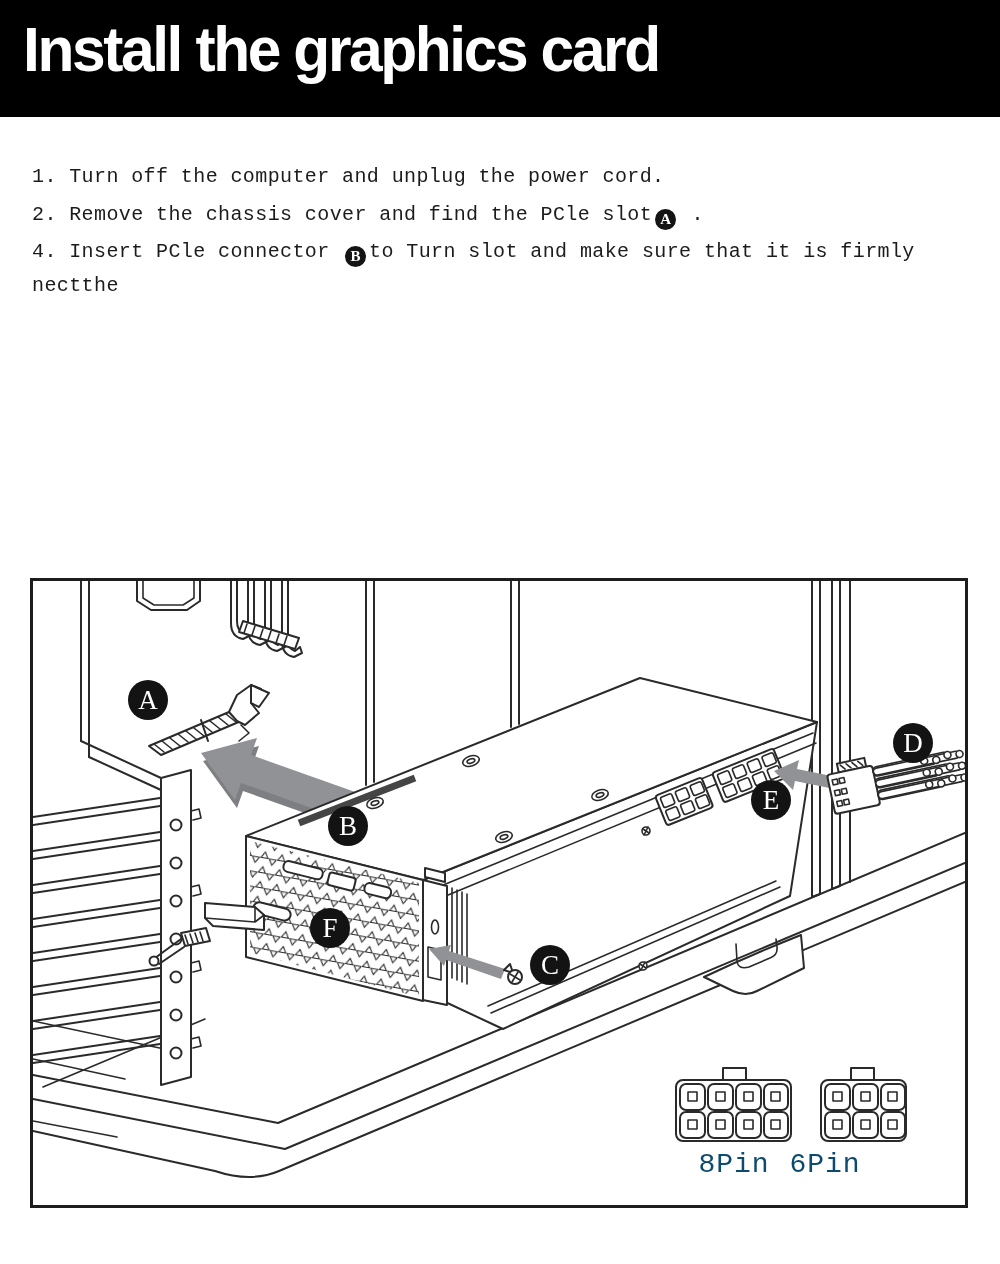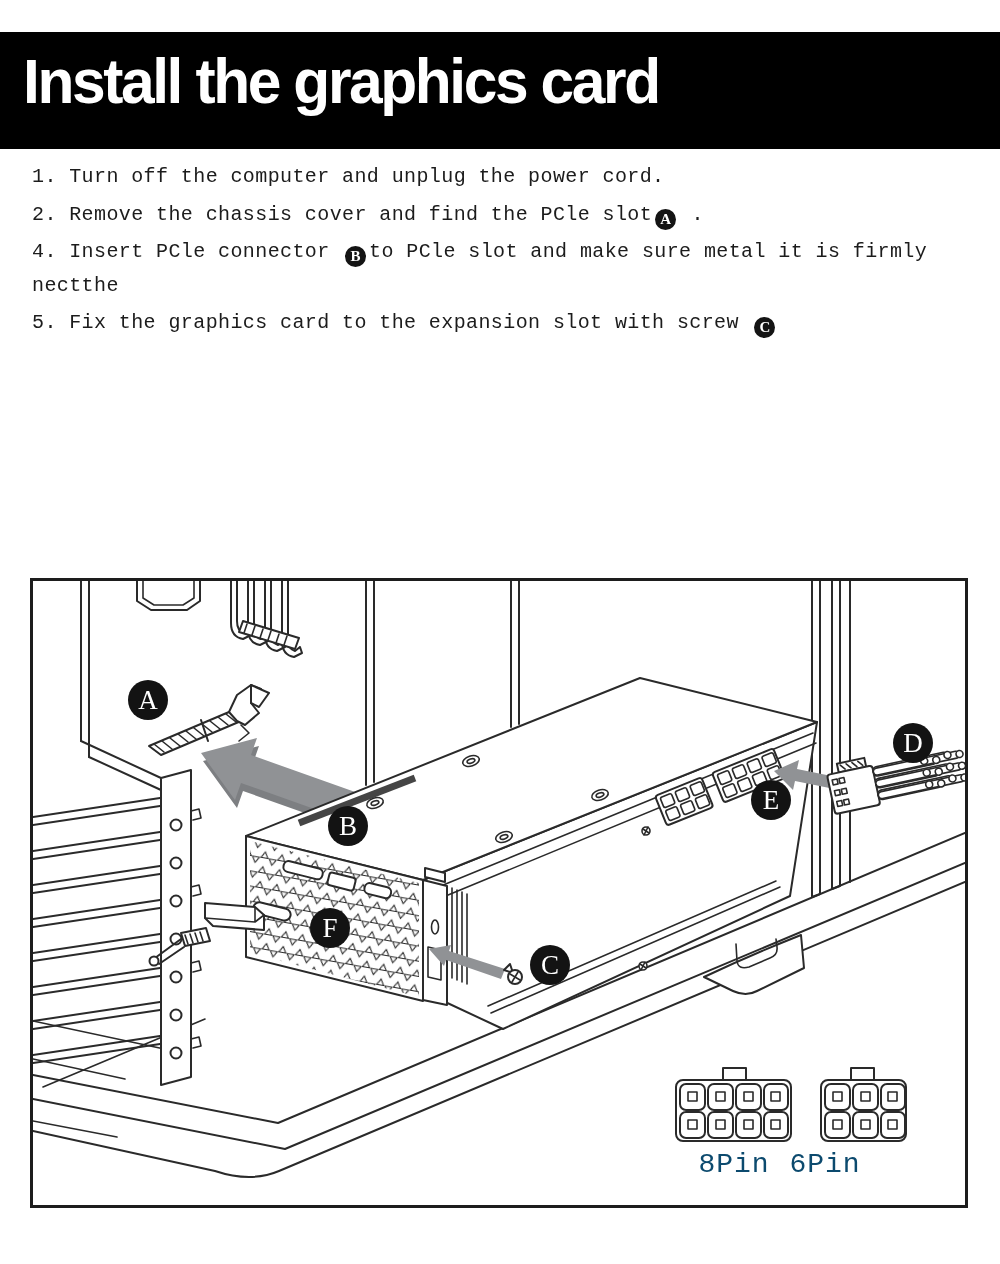--- a/index.html
+++ b/index.html
@@ -1,20 +1,20 @@
 <!DOCTYPE html>
 <html><head>
 <meta charset="utf-8">
 <style>
   html,body{margin:0;padding:0;}
   body{
     width:1000px;height:1264px;position:relative;background:#ffffff;
     font-family:"Liberation Sans",sans-serif;overflow:hidden;
   }
-  .banner{position:absolute;left:0;top:0;width:1000px;height:117px;background:#000000;margin-top:32px;}
+  .banner{position:absolute;left:0;top:0;width:1000px;height:117px;background:#000000;}
   .banner h1{
     margin:0;padding:18px 0 0 24px;font-size:63px;line-height:1.0;font-weight:bold;color:#ffffff;
     letter-spacing:-2.5px;transform:scaleX(.96);transform-origin:left center;white-space:nowrap;
     font-family:"Liberation Sans",sans-serif;
   }
   .steps{
     position:absolute;left:28px;top:156px;width:952px;
     font-family:"Liberation Mono","DejaVu Sans Mono",monospace;
     font-size:20px;letter-spacing:.4px;line-height:33.6px;color:#1c1c1c;
   }
@@ -49,22 +49,21 @@
 </head>
 <body>
 
 <div class="banner">
   <h1>Install the graphics card</h1>
 </div>
 
 <div class="steps">
     <div class="step"><span>1. Turn off the computer and unplug the power cord.</span></div>
     <div class="step"><span>2. Remove the chassis cover and find the PCle slot</span><span class="badge-inline">A</span><span> .</span></div>
-    <div class="step"><span>4. Insert PCle connector </span><span class="badge-inline">B</span><span>to PCle slot and make sure metal it is firmly</span><br><span>nectthe</span></div>
-    <div class="step"><span>5. Fix the graphics card to the expansion slot with screw </span><span class="badge-inline">C</span></div>
+    <div class="step"><span>4. Insert PCle connector </span><span class="badge-inline">B</span><span>to Turn slot and make sure that it is firmly</span><br><span>nectthe</span></div>
   </div>
 
 <div class="diagram">
   <svg width="932" height="624" viewBox="0 0 932 624">
     <defs>
       <pattern id="tri" width="17" height="15" patternUnits="userSpaceOnUse" patternTransform="rotate(10)">
         <path d="M4,1.5 L7.5,7.5 L0.5,7.5 Z" fill="none" stroke="#2a2a2a" stroke-width="1.1"></path>
         <path d="M12.5,13.5 L16,7.8 L9,7.8 Z" fill="none" stroke="#2a2a2a" stroke-width="1.1"></path>
       </pattern>
     </defs>

